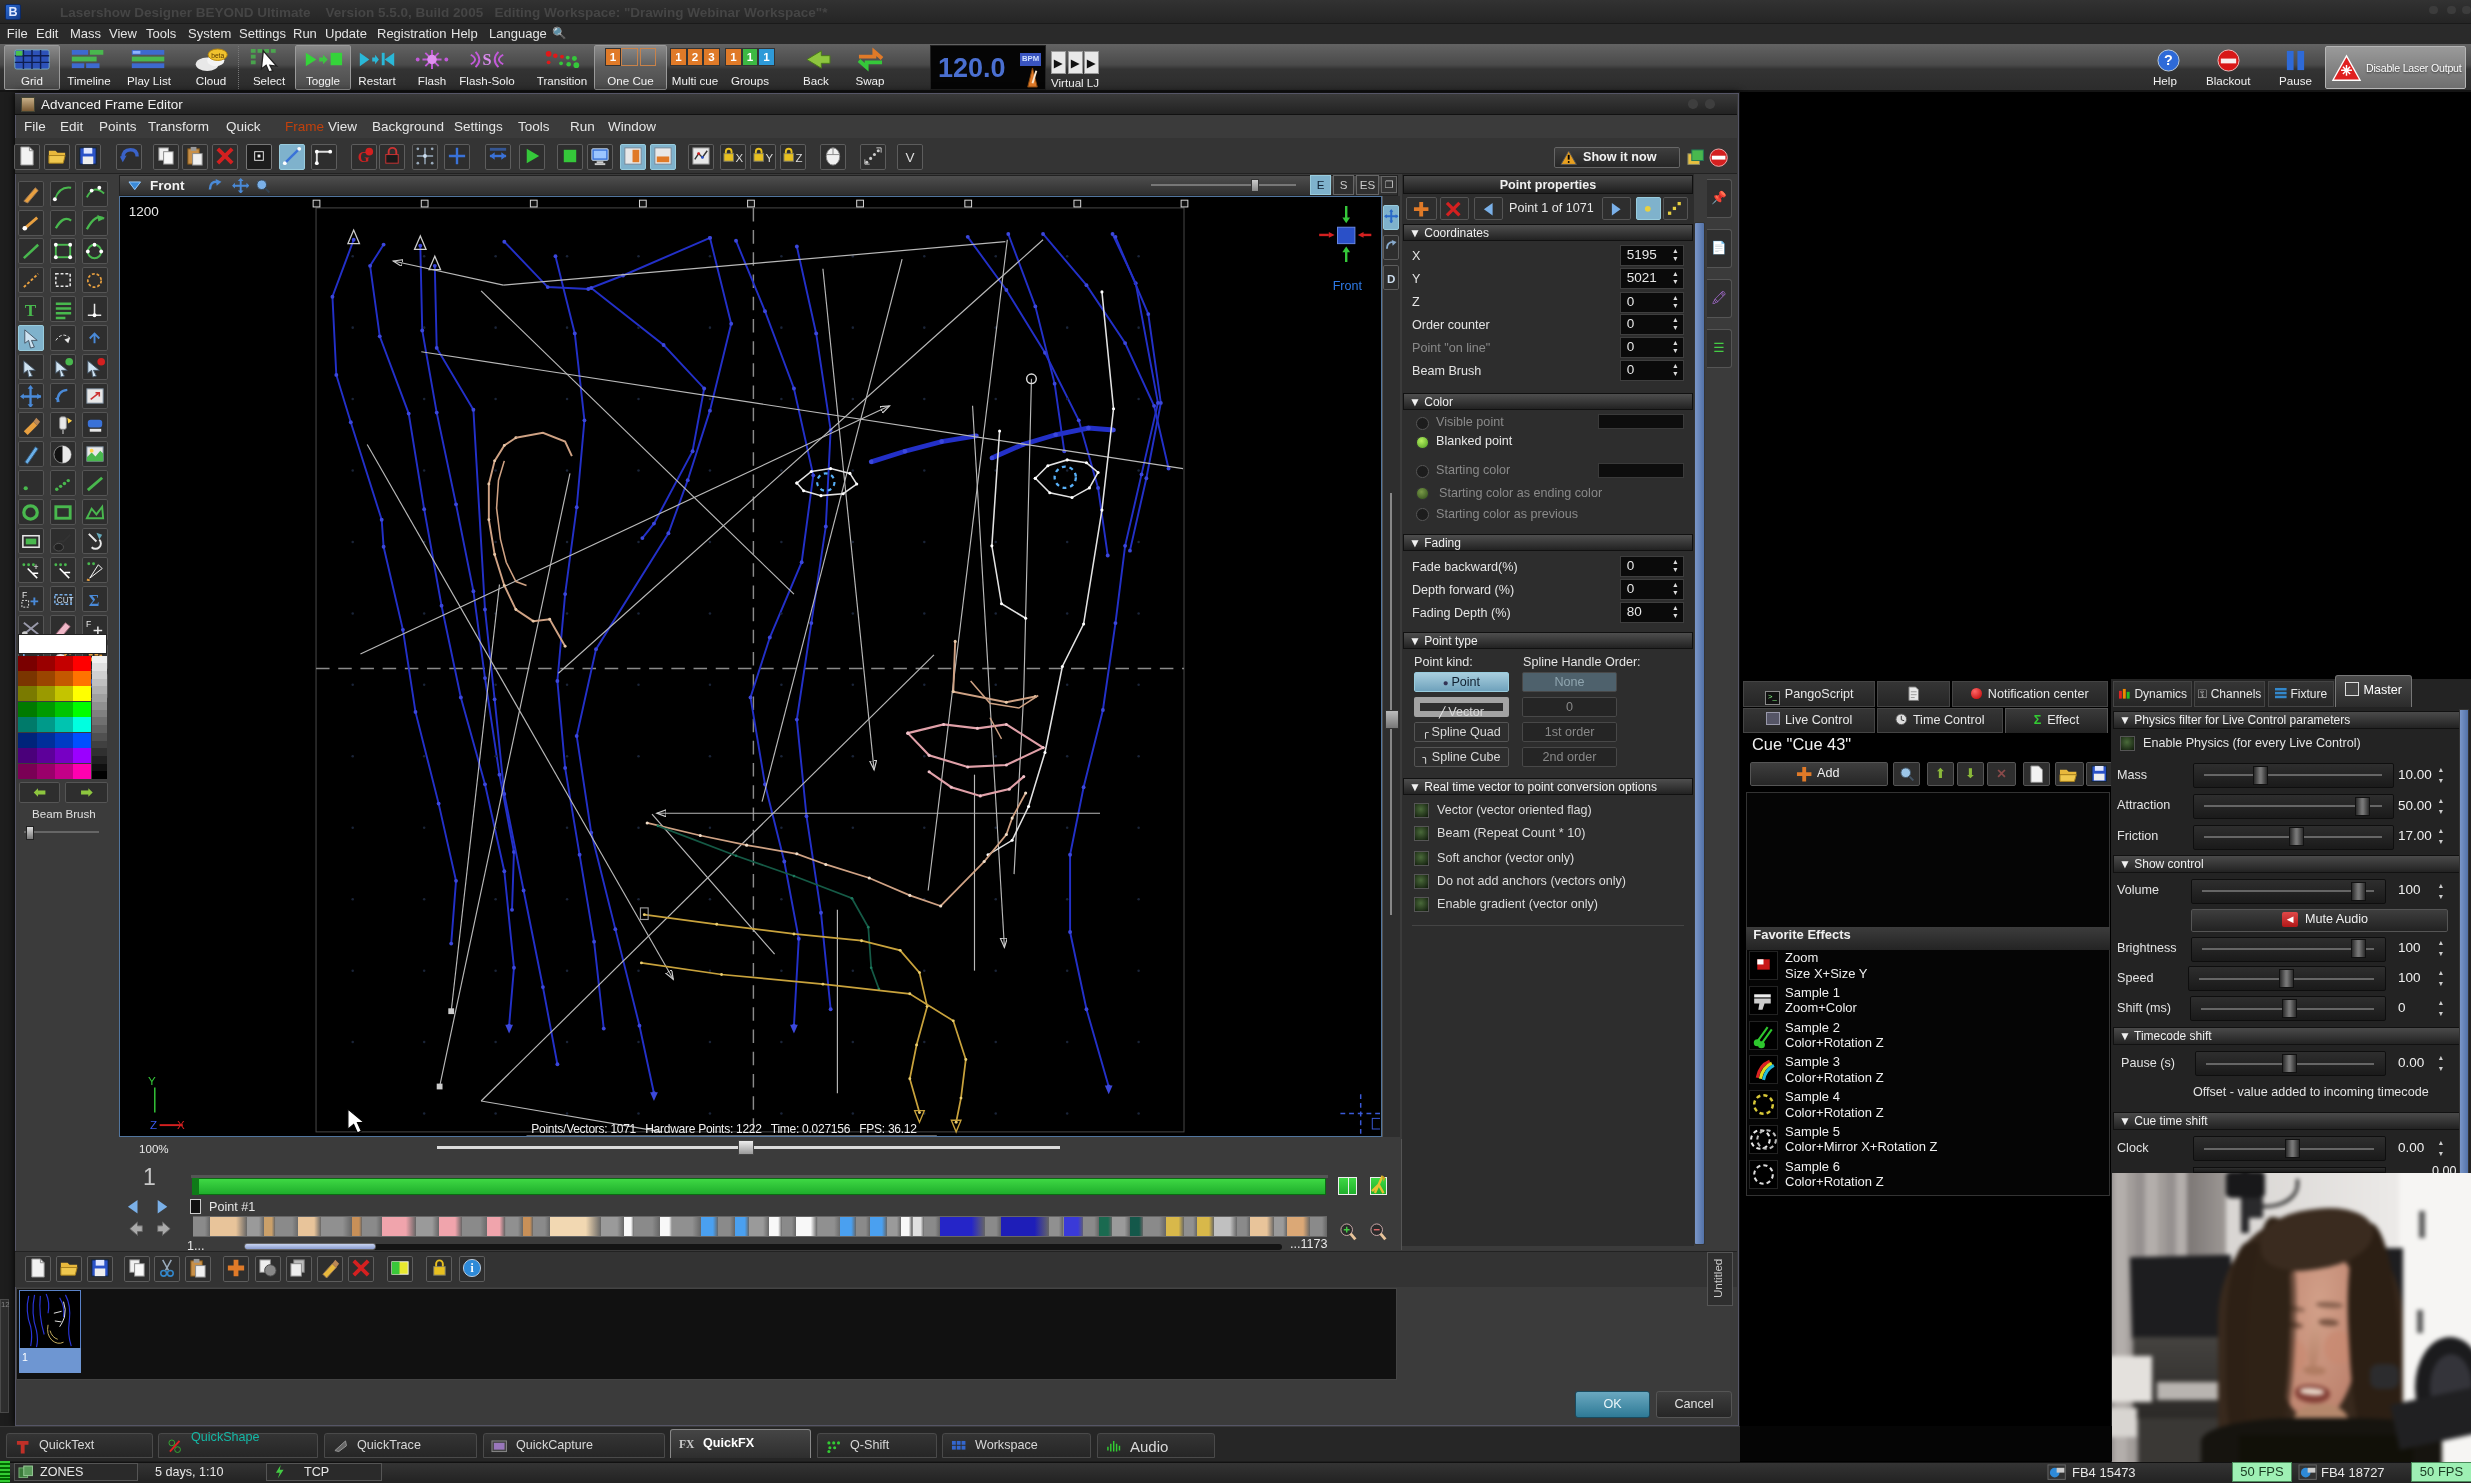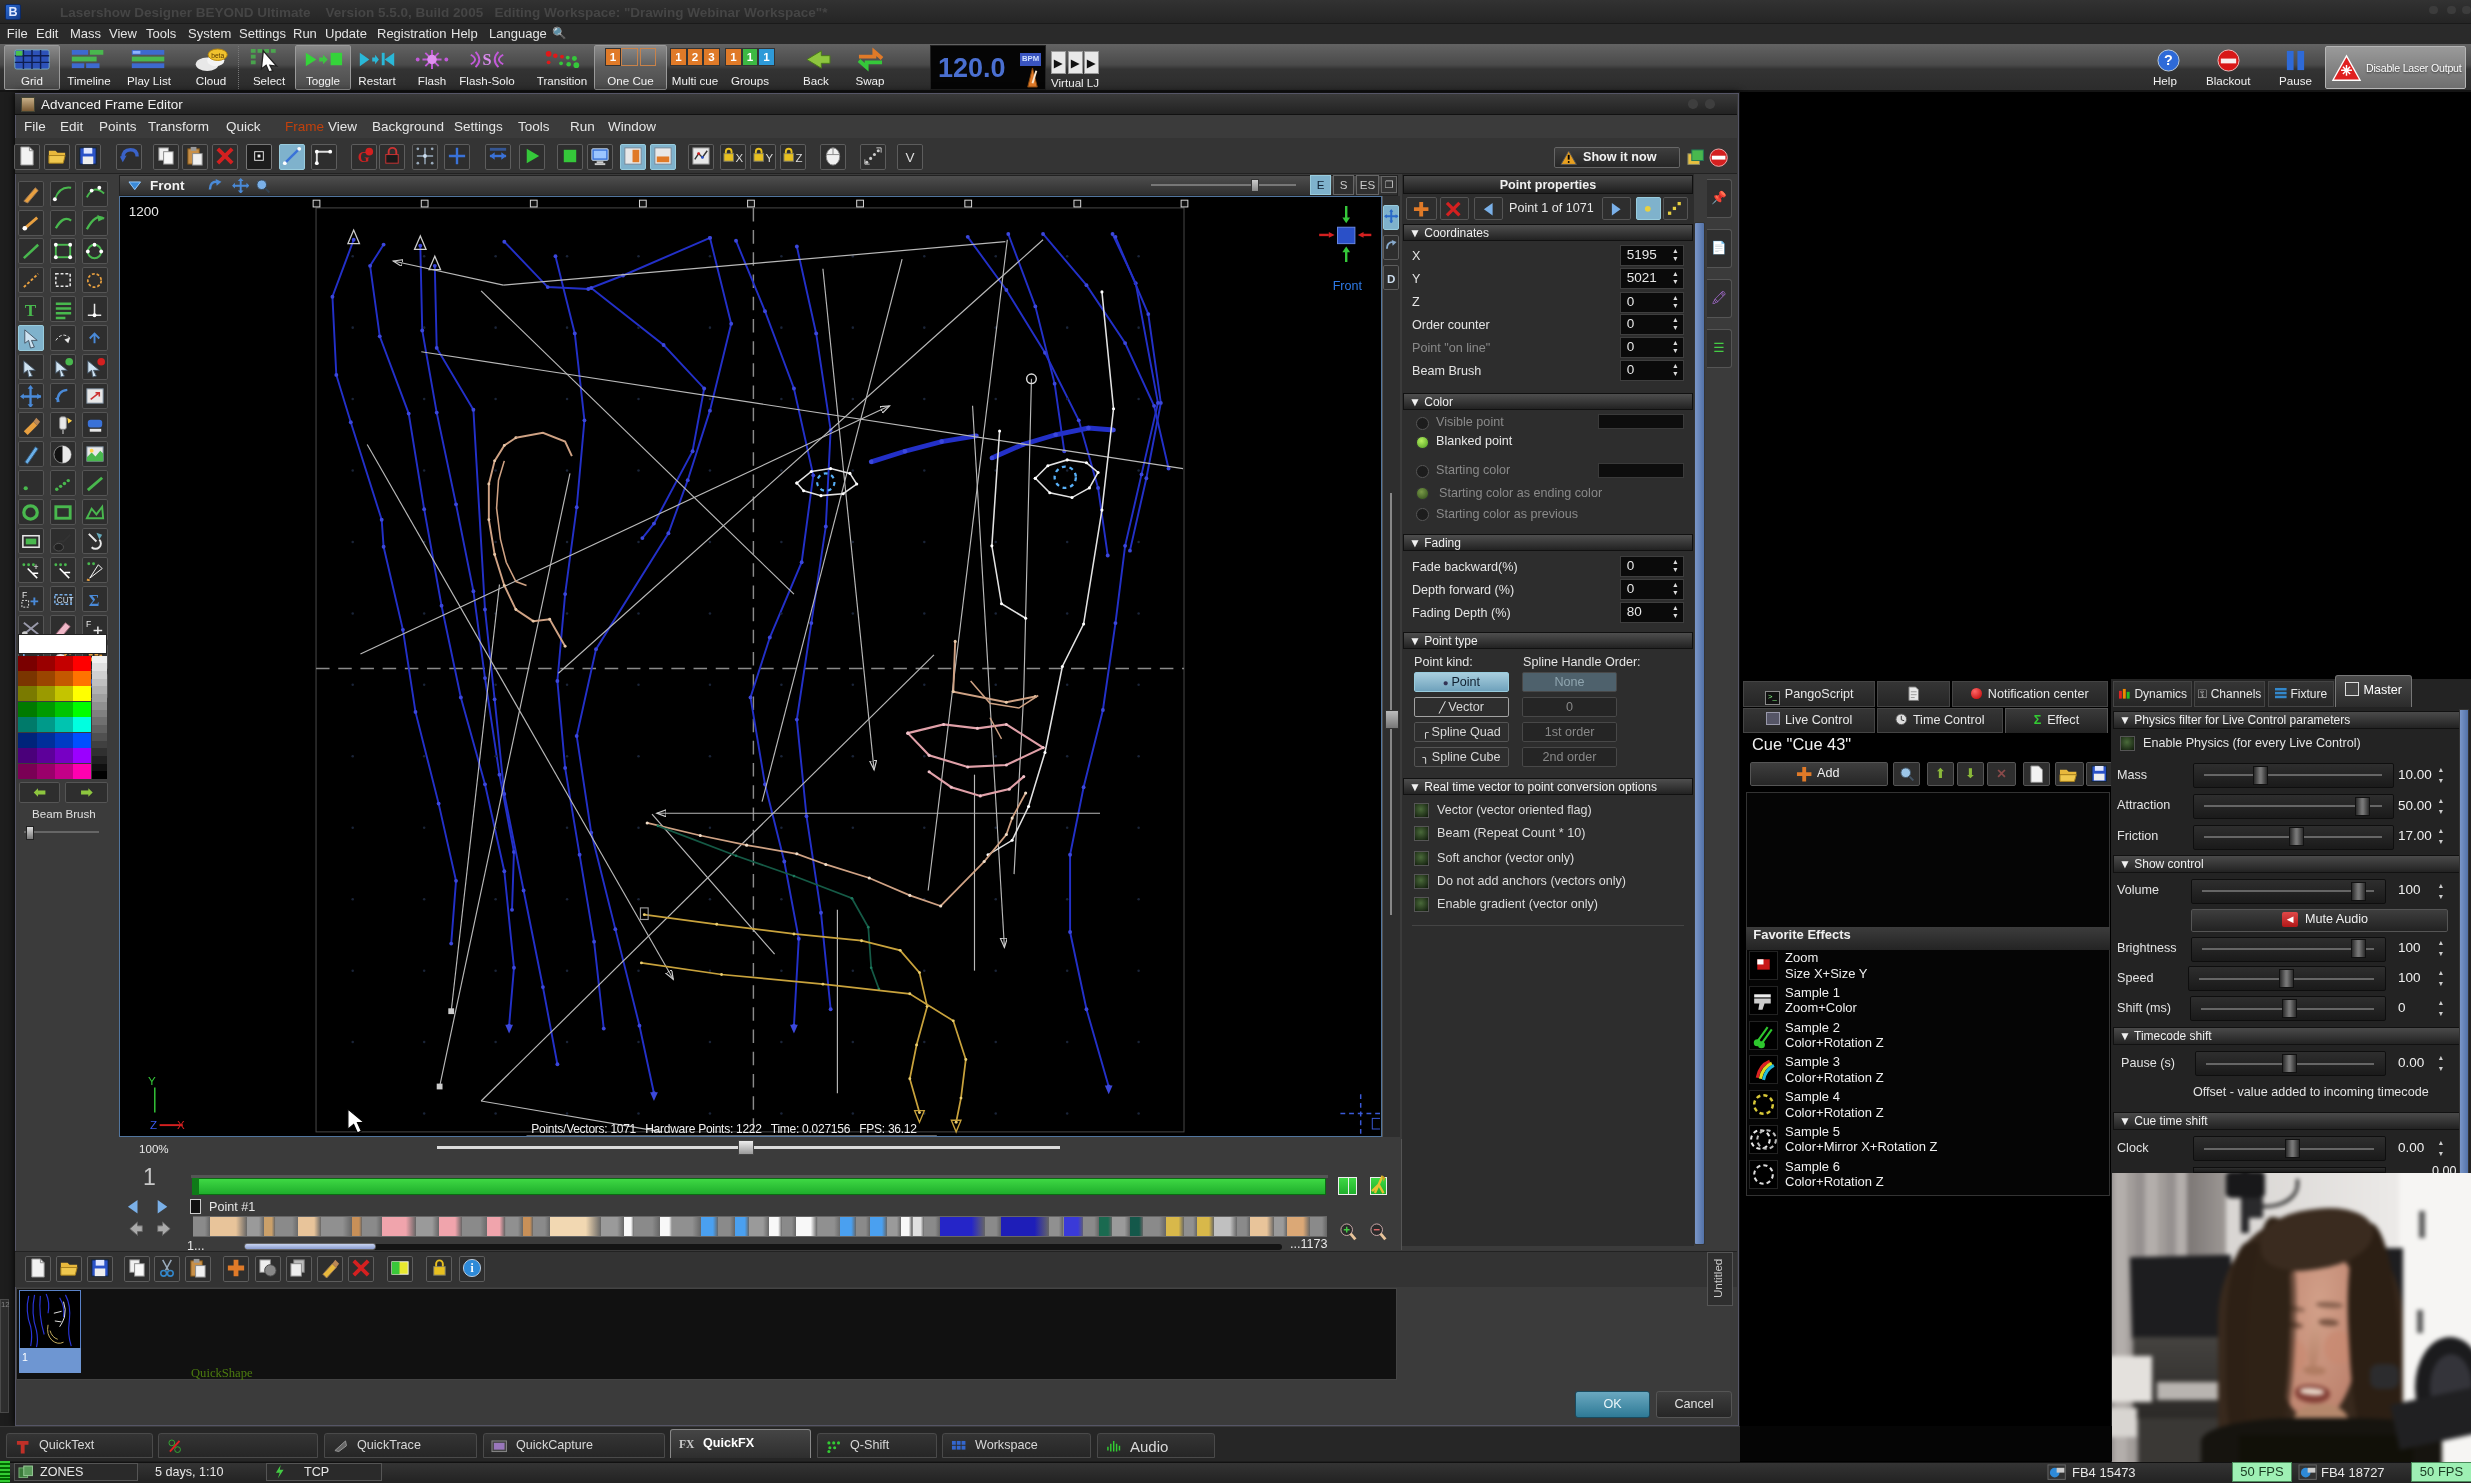--- a/index.html
+++ b/index.html
@@ -1298,21 +1298,21 @@
 <div style="left:1620px;top:579px;width:64px;height:21px;background:#0a0a0a;border:1px solid #3e3e3e;color:#e8e8e8;font-size:13.5px;text-align:left;padding-left:5.8px;line-height:18.3px;">0</div>
 <div style="left:1669px;top:581px;width:12.6px;height:17.4px;color:#ddd;font-size:6.8px;text-align:center;line-height:7.7px;">▲<br>▼</div>
 <div style="left:1412px;top:606px;color:#e4e4e4;font-size:12.6px;">Fading Depth (%)</div>
 <div style="left:1620px;top:602px;width:64px;height:21px;background:#0a0a0a;border:1px solid #3e3e3e;color:#e8e8e8;font-size:13.5px;text-align:left;padding-left:5.8px;line-height:18.3px;">80</div>
 <div style="left:1669px;top:604px;width:12.6px;height:17.4px;color:#ddd;font-size:6.8px;text-align:center;line-height:7.7px;">▲<br>▼</div>
 <div style="left:1403px;top:632px;width:290px;height:17.4px;background:linear-gradient(#4e4e4e,#222);border:1px solid #111;"></div>
 <div style="left:1409px;top:634px;color:#f0f0f0;font-size:12px;">▼ Point type</div>
 <div style="left:1414px;top:655px;color:#e4e4e4;font-size:12.6px;">Point kind:</div>
 <div style="left:1523px;top:655px;color:#e4e4e4;font-size:12.6px;">Spline Handle Order:</div>
 <div style="left:1414px;top:672px;width:95px;height:20px;background:linear-gradient(#a8cede,#6fa2bc);border:1px solid #9cd;border-radius:1.9px;color:#102030;font-size:12.6px;text-align:center;line-height:18.3px;"><span style="color:#335;font-size:9.7px;">● </span>Point</div>
-<div style="left:1414px;top:697px;width:95px;height:20px;background:#2e2e2e;border:1px solid #a3a3a3;border-radius:1.9px;color:#d8d8d8;font-size:12.6px;text-align:center;line-height:18.3px;"><span style="color:#eee;font-size:10.6px;">╱ </span>Vector</div>
+<div style="left:1414px;top:697px;width:95px;height:20px;background:#2e2e2e;border:6px solid #a3a3a3;border-radius:1.9px;color:#d8d8d8;font-size:12.6px;text-align:center;line-height:18.3px;"><span style="color:#eee;font-size:10.6px;">╱ </span>Vector</div>
 <div style="left:1414px;top:722px;width:95px;height:20px;background:#2e2e2e;border:1px solid #555;border-radius:1.9px;color:#d8d8d8;font-size:12.6px;text-align:center;line-height:18.3px;"><span style="color:#eee;font-size:10.6px;">╭ </span>Spline Quad</div>
 <div style="left:1414px;top:747px;width:95px;height:20px;background:#2e2e2e;border:1px solid #555;border-radius:1.9px;color:#d8d8d8;font-size:12.6px;text-align:center;line-height:18.3px;"><span style="color:#eee;font-size:10.6px;">╮ </span>Spline Cube</div>
 <div style="left:1522px;top:672px;width:95px;height:20px;background:#4e616c;color:#8fa5af;border:1px solid #484848;border-radius:1.9px;font-size:12.6px;text-align:center;line-height:18.3px;">None</div>
 <div style="left:1522px;top:697px;width:95px;height:20px;background:#252525;color:#888;border:1px solid #484848;border-radius:1.9px;font-size:12.6px;text-align:center;line-height:18.3px;">0</div>
 <div style="left:1522px;top:722px;width:95px;height:20px;background:#252525;color:#888;border:1px solid #484848;border-radius:1.9px;font-size:12.6px;text-align:center;line-height:18.3px;">1st order</div>
 <div style="left:1522px;top:747px;width:95px;height:20px;background:#252525;color:#888;border:1px solid #484848;border-radius:1.9px;font-size:12.6px;text-align:center;line-height:18.3px;">2nd order</div>
 <div style="left:1403px;top:778px;width:290px;height:17.4px;background:linear-gradient(#4e4e4e,#222);border:1px solid #111;"></div>
 <div style="left:1409px;top:780px;color:#f0f0f0;font-size:12px;">▼ Real time vector to point conversion options</div>
 <div style="left:1414px;top:803px;width:14.5px;height:14.5px;background:radial-gradient(circle at 45% 40%,#4a6a3a,#101a0c);border:1px solid #555;"></div>
 <div style="left:1437px;top:803px;color:#dcdcdc;font-size:12.6px;">Vector (vector oriented flag)</div>
@@ -1741,21 +1741,21 @@
 </div>
 </div>
 <div style="left:0px;top:1426px;width:1740px;height:35px;background:#262626;border-top:1px solid #3a3a3a;"></div>
 <div style="left:1740px;top:1426px;width:372px;height:35px;background:#050505;"></div>
 <div style="left:5.8px;top:1433px;width:147px;height:25px;background:linear-gradient(#343434,#262626);border:1px solid #4a4a4a;border-radius:2.9px 2.9px 0 0;"></div>
 <div style="left:39px;top:1438px;color:#d8d8d8;font-size:12.6px;">QuickText</div>
 <div style="left:14.5px;top:1439px;width:17.4px;height:14.5px;"><svg width="15.4" height="14.5" viewBox="0 0 16 15">
       <path d="M2 2h12v4h-4v9h-4V6H2z" fill="#c03028"></path>
     </svg></div>
 <div style="left:158px;top:1433px;width:160px;height:25px;background:linear-gradient(#343434,#262626);border:1px solid #4a4a4a;border-radius:2.9px 2.9px 0 0;"></div>
-<div style="left:191px;top:1366px;color:#4d7c0f;font-size:12.6px;font-family:Liberation Serif, serif;">QuickShape</div>
+<div style="left:191px;top:1430px;color:#14b8a6;font-size:12.6px;">QuickShape</div>
 <div style="left:167px;top:1439px;width:17.4px;height:14.5px;"><svg width="15.4" height="14.5" viewBox="0 0 16 15">
       <circle cx="5" cy="4" r="3" fill="none" stroke="#3a3"></circle>
       <circle cx="11" cy="11" r="3" fill="none" stroke="#3a3"></circle>
       <path d="M13 2 L3 13" stroke="#d22" stroke-width="2"></path>
     </svg></div>
 <div style="left:324px;top:1433px;width:153px;height:25px;background:linear-gradient(#343434,#262626);border:1px solid #4a4a4a;border-radius:2.9px 2.9px 0 0;"></div>
 <div style="left:357px;top:1438px;color:#d8d8d8;font-size:12.6px;">QuickTrace</div>
 <div style="left:333px;top:1439px;width:17.4px;height:14.5px;"><svg width="15.4" height="14.5" viewBox="0 0 16 15">
       <path d="M2 12 L13 2 l1 5 -8 6 Z" fill="#666" stroke="#999"></path>
     </svg></div>

